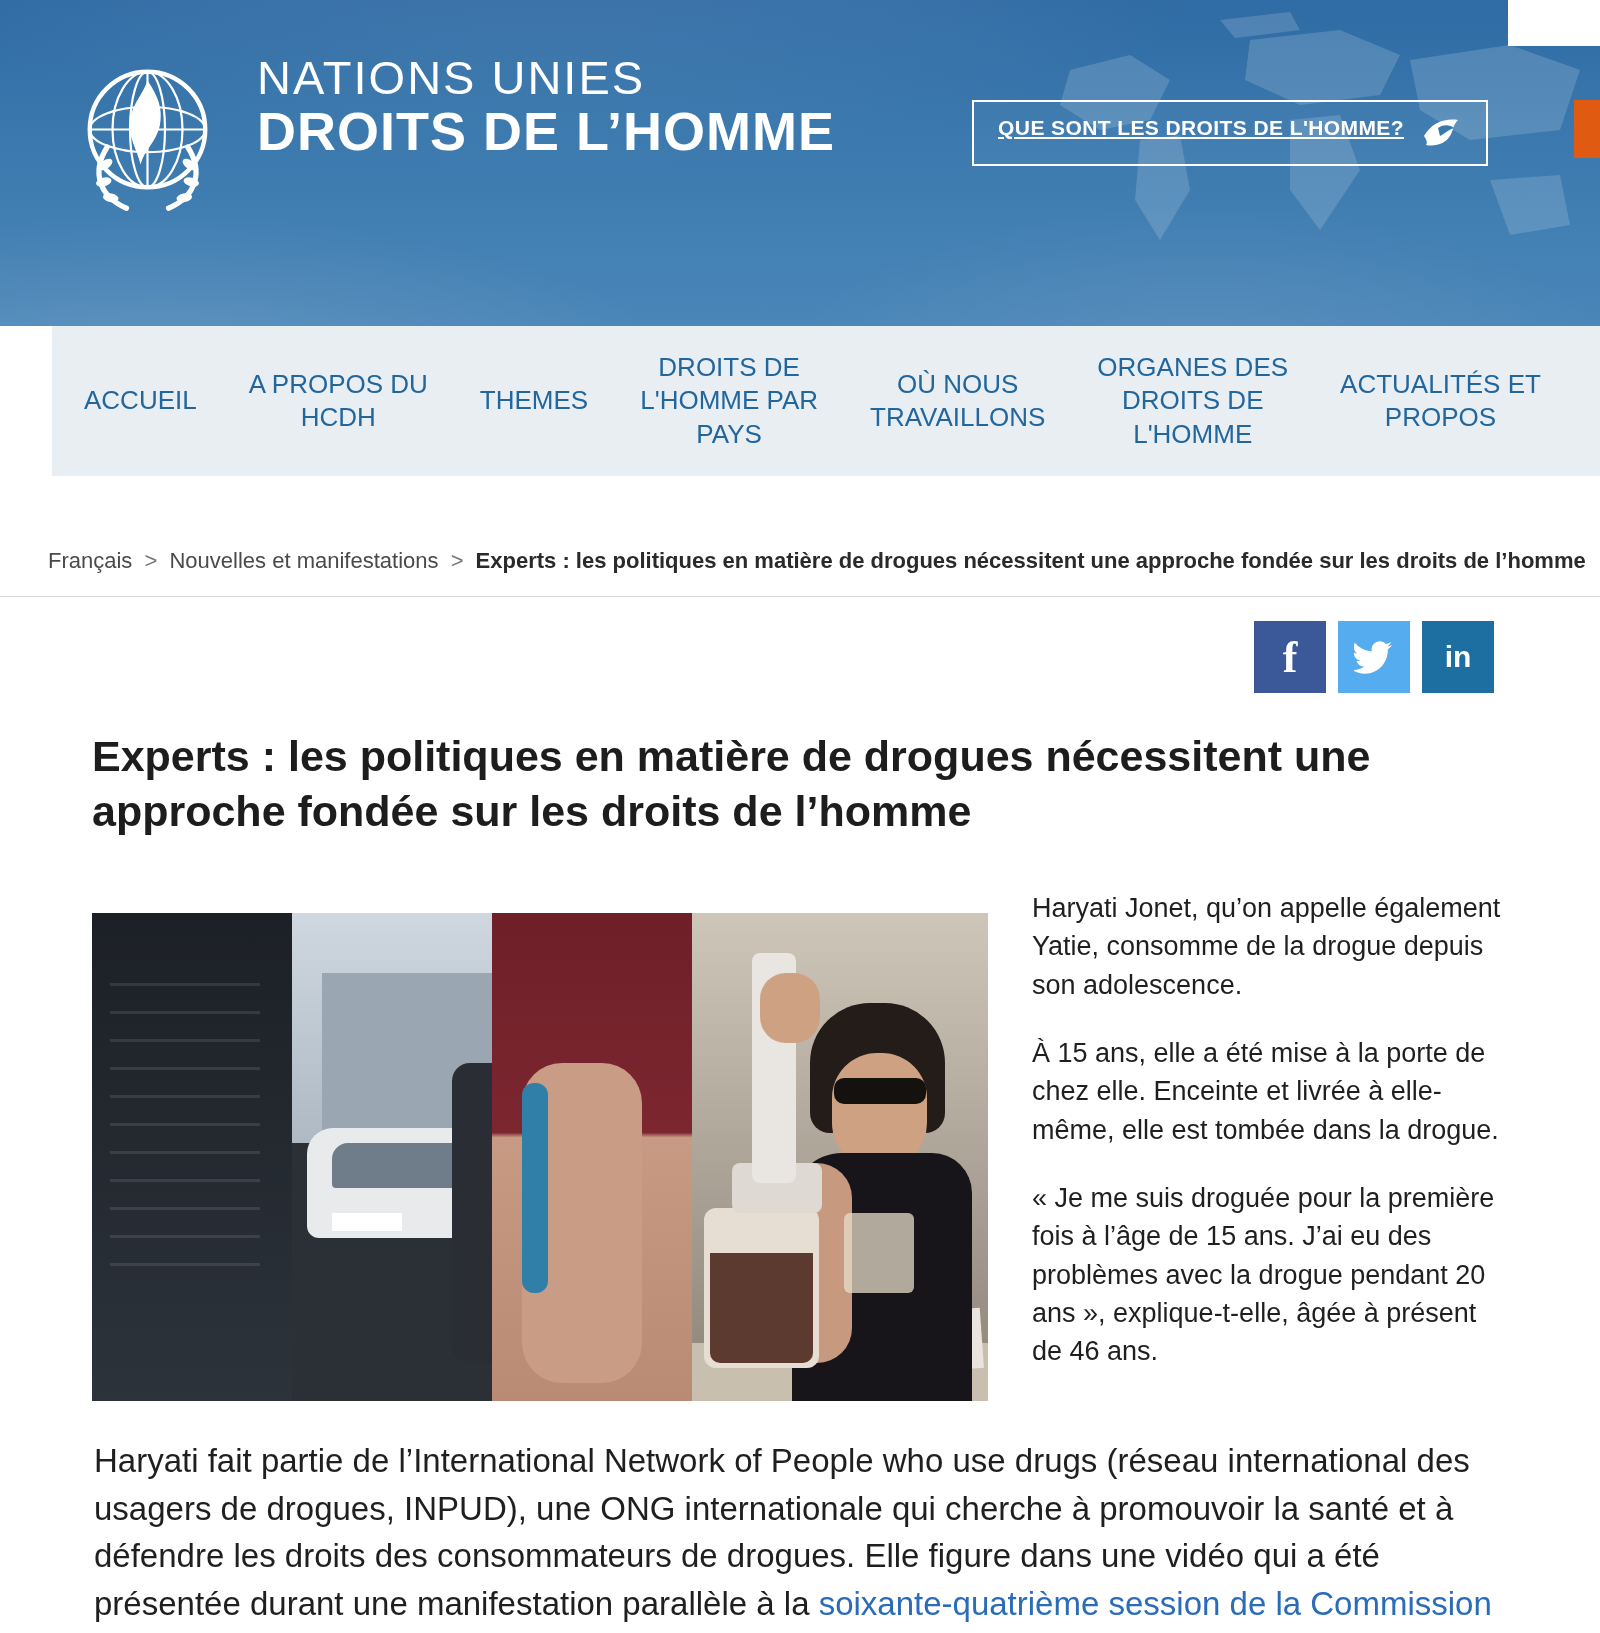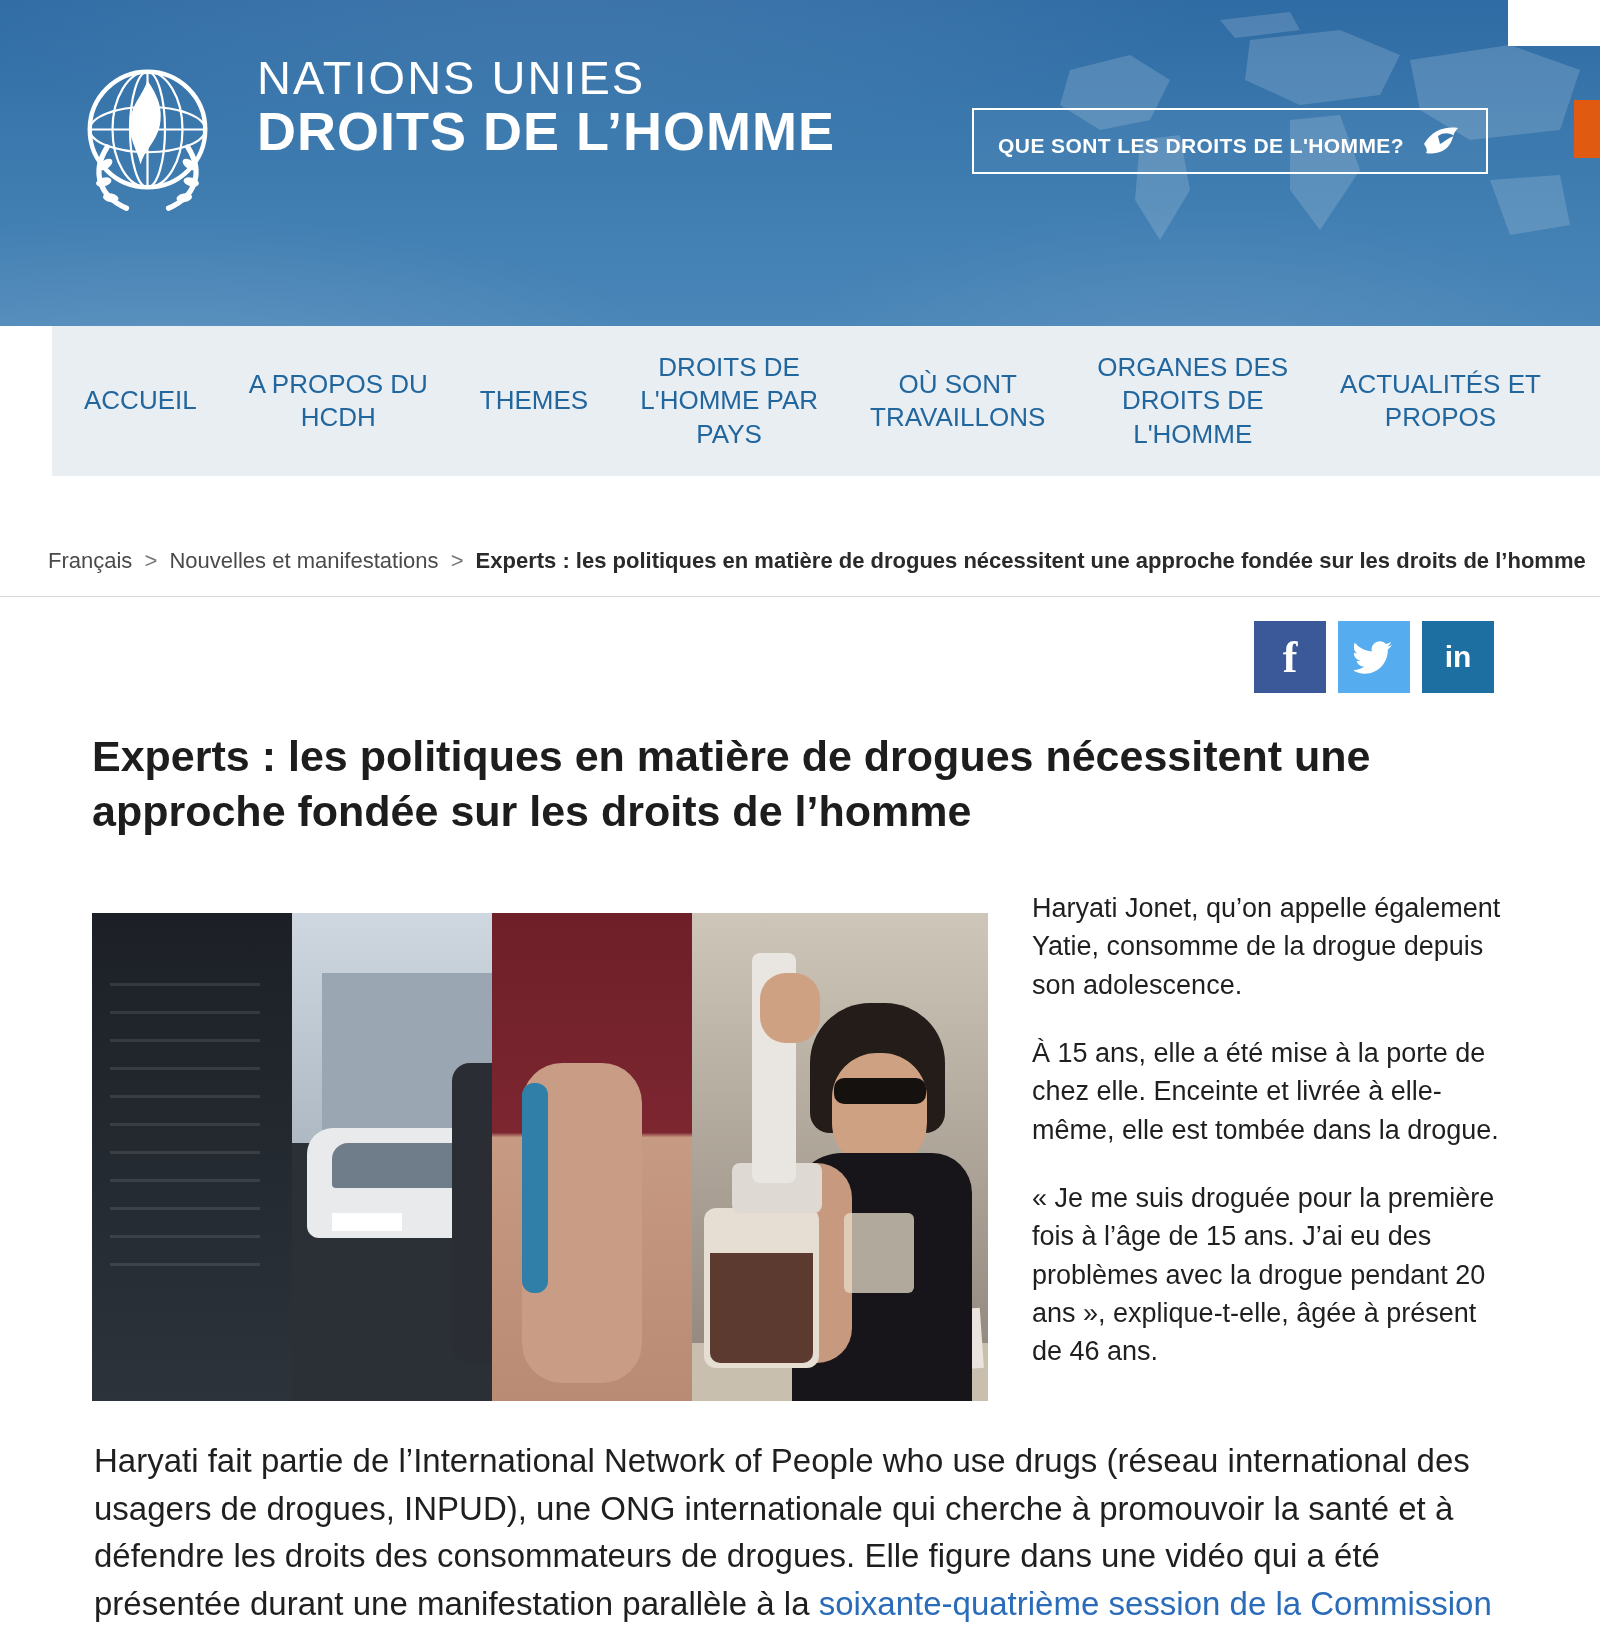--- a/index.html
+++ b/index.html
@@ -45,28 +45,29 @@
   }
   .logo-line2 {
     font-size: 54px; letter-spacing: 1px; line-height: 1.12;
     font-weight: 700;
   }
   .logo-line3 {
     font-size: 23px; letter-spacing: 3.4px; line-height: 1.6;
     font-weight: 400;
   }
   .whatare-btn {
-    position: absolute; right: 112px; top: 108px;
+    position: absolute; right: 112px; top: 100px;
     border: 2px solid #ffffff;
     color: #ffffff;
     font-size: 21px; font-weight: 700; letter-spacing: .4px;
     padding: 14px 22px 14px 24px;
-    display: flex; align-items: flex-end; gap: 16px;
+    display: flex; align-items: flex-start; gap: 16px;
     background: rgba(255,255,255,0.04);
     cursor: pointer;
+    text-decoration: underline;
   }
   .orange-tab {
     position: absolute; right: 0; top: 100px;
     width: 26px; height: 58px; background: #e05a12;
   }
 
   
   .nav {
     position: relative;
     height: 150px;
@@ -247,21 +248,21 @@
 
 <div class="nav">
   <div class="nav-bar">
     <div class="nav-item">ACCUEIL</div>
     <div class="nav-item">A PROPOS DU
 HCDH</div>
     <div class="nav-item">THEMES</div>
     <div class="nav-item">DROITS DE
 L'HOMME PAR
 PAYS</div>
-    <div class="nav-item">OÙ SONT
+    <div class="nav-item">OÙ NOUS
 TRAVAILLONS</div>
     <div class="nav-item">ORGANES DES
 DROITS DE
 L'HOMME</div>
     <div class="nav-item">ACTUALITÉS ET
 PROPOS</div>
   </div>
 </div>
 
 <div class="breadcrumb-wrap">

